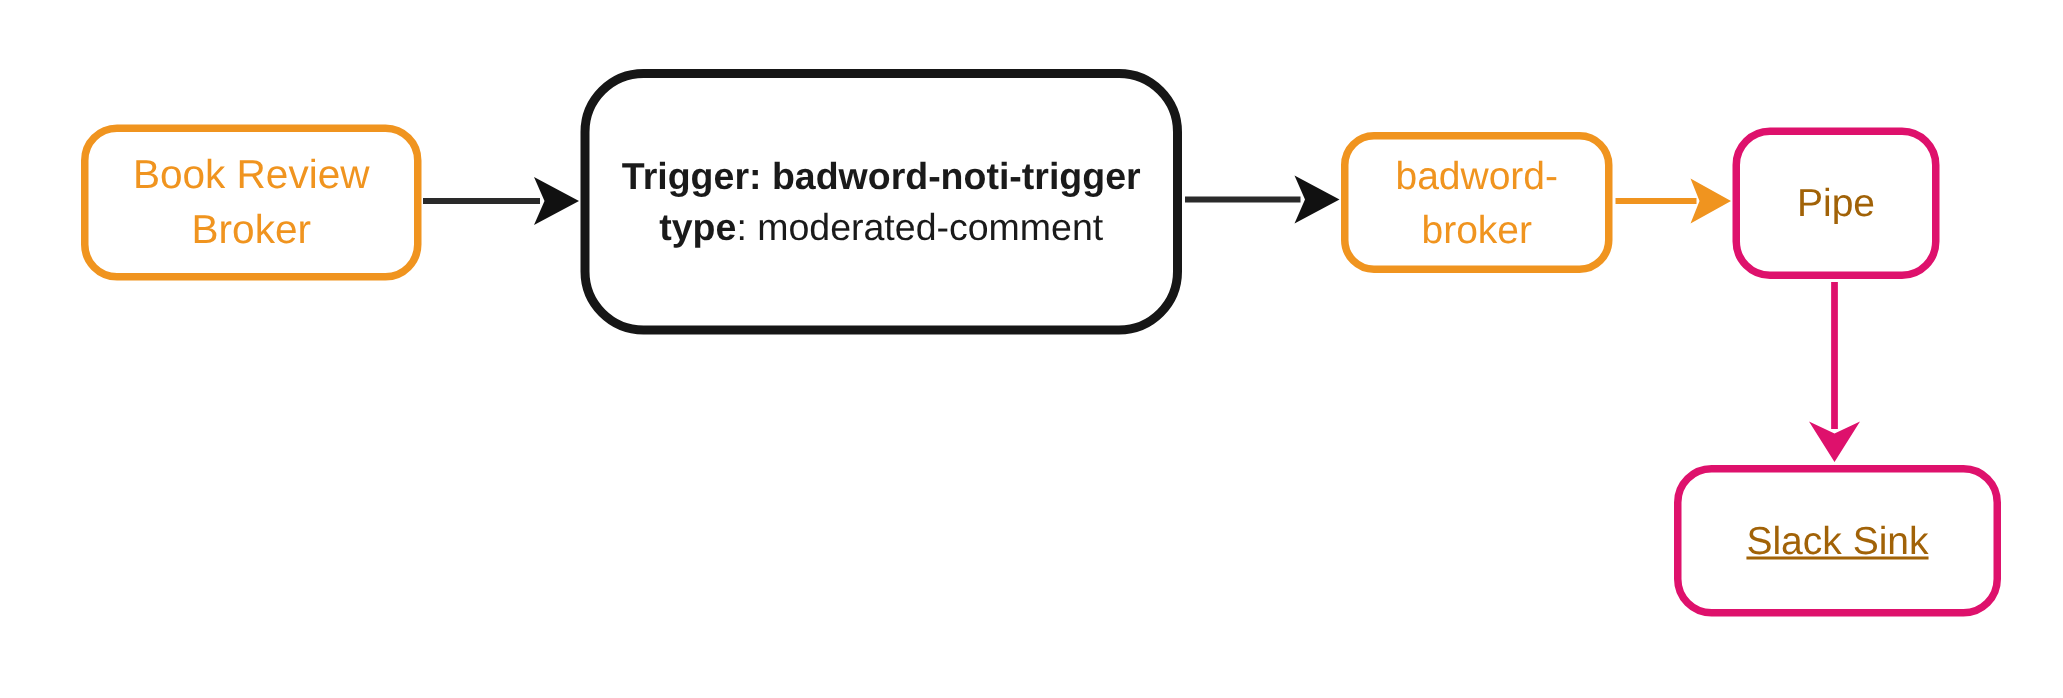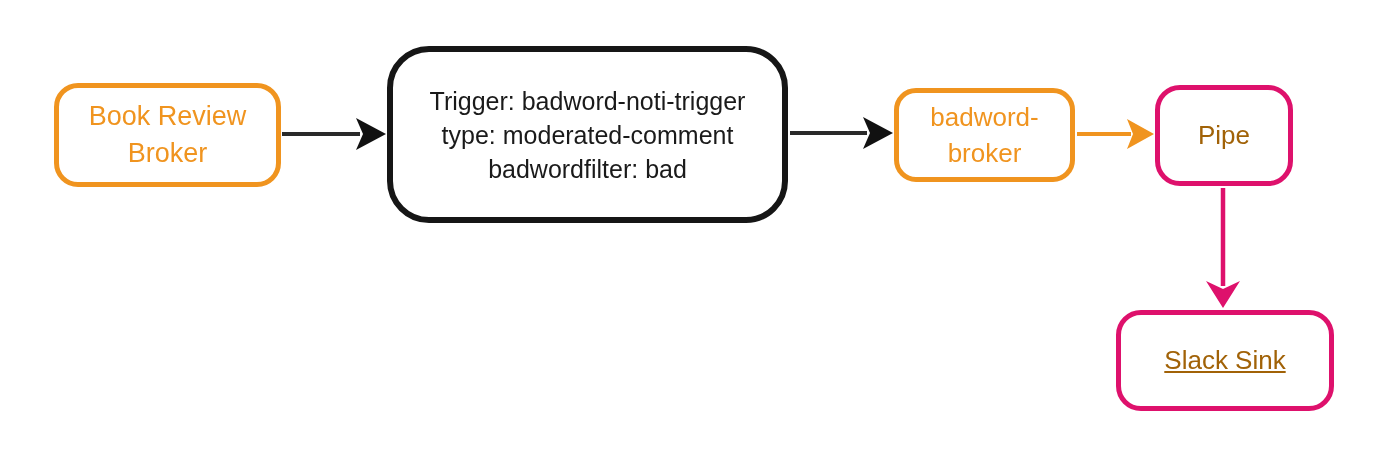--- a/index.html
+++ b/index.html
@@ -55,21 +55,21 @@
   }
   #node-trigger {
     left: 387px; top: 46px;
     width: 401px; height: 177px;
     border-radius: 42px;
     font-size: 25px;
     line-height: 34px;
     flex-direction: column;
   }
   #node-trigger .t-line { white-space: nowrap; }
-  #node-trigger b { font-weight: normal; }
+  #node-trigger b { font-weight: bold; }
   #node-badword-broker {
     left: 894px; top: 88px;
     width: 181px; height: 94px;
     border-radius: 22px;
     font-size: 26px;
     line-height: 36px;
     padding: 16px 14px;
   }
   #node-pipe {
     left: 1155px; top: 85px;
@@ -117,23 +117,20 @@
     <span class="label">Book Review Broker</span>
   </div>
 
   <div class="node node-black" id="node-trigger">
     <div class="t-line">
       <b>Trigger: badword-noti-trigger</b>
     </div>
     <div class="t-line">
       <b>type</b><span>: moderated-comment</span>
     </div>
-    <div class="t-line">
-      <b>badwordfilter</b><span>: bad</span>
-    </div>
   </div>
 
   <div class="node node-orange" id="node-badword-broker">
     <span class="label">badword-broker</span>
   </div>
 
   <div class="node node-pink" id="node-pipe">
     <span class="label">Pipe</span>
   </div>
 

